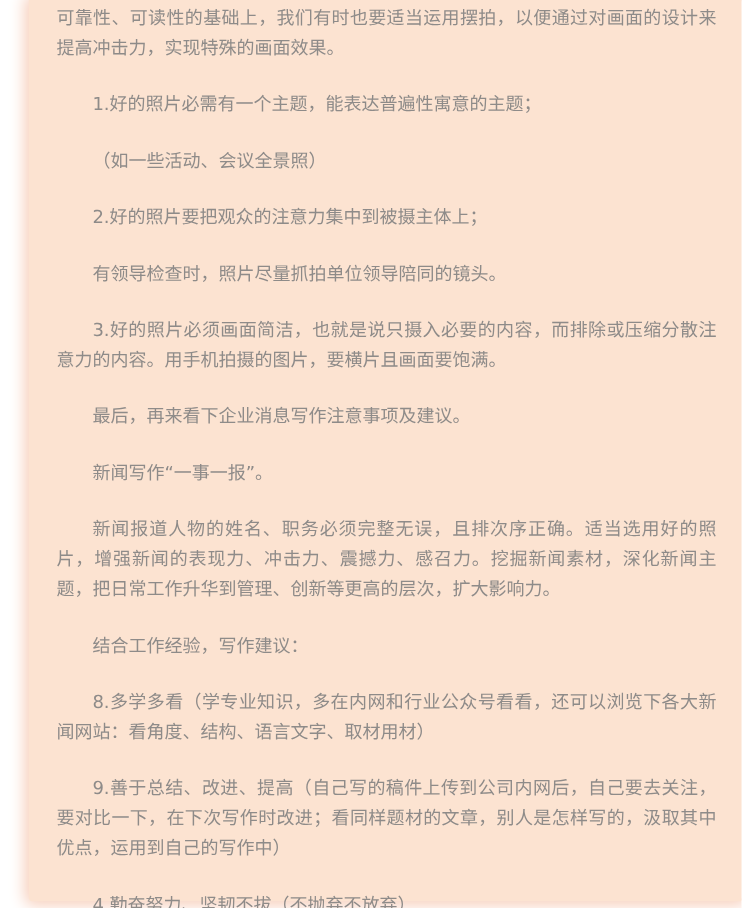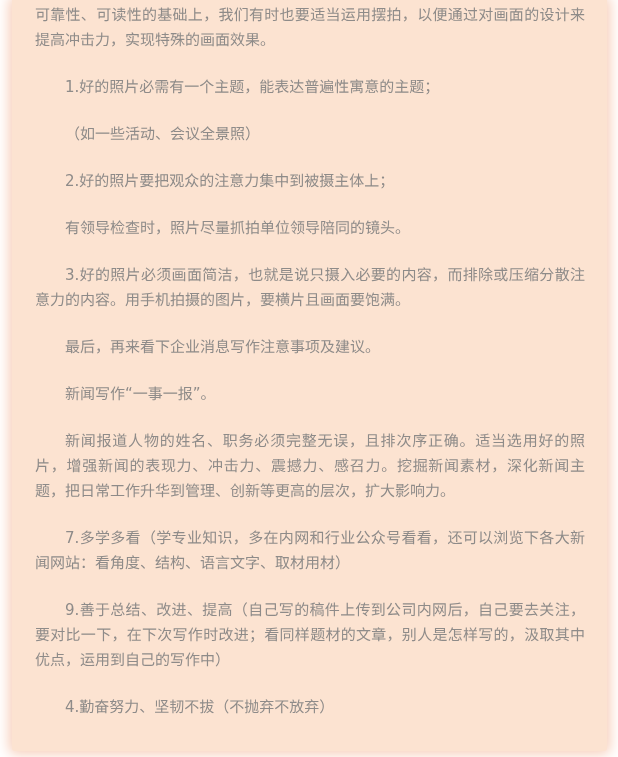--- a/index.html
+++ b/index.html
@@ -11,21 +11,21 @@
     position: relative;
     width: 618px;
     height: 757px;
     background: #ffffff;
     overflow: hidden;
     font-family: "DejaVu Sans", "Liberation Sans", sans-serif;
   }
   
   .panel {
     position: absolute;
-    left: 12px;
+    left: 24px;
     top: 0;
     width: 595px;
     height: 751px;
     box-sizing: border-box;
     padding: 3px 22px 0 23px;
     background: var(--panel-bg, #fce3d1);
     box-shadow: 0 0 13px 3px var(--glow, #f7cdb9);
     border-radius: 0 0 3px 3px;
   }
   .article {
@@ -52,18 +52,19 @@
     <div class="article" id="article">
         <p class="para">可靠性、可读性的基础上，我们有时也要适当运用摆拍，以便通过对画面的设计来提高冲击力，实现特殊的画面效果。</p>
         <p class="para indent">1.好的照片必需有一个主题，能表达普遍性寓意的主题；</p>
         <p class="para indent">（如一些活动、会议全景照）</p>
         <p class="para indent">2.好的照片要把观众的注意力集中到被摄主体上；</p>
         <p class="para indent">有领导检查时，照片尽量抓拍单位领导陪同的镜头。</p>
         <p class="para indent">3.好的照片必须画面简洁，也就是说只摄入必要的内容，而排除或压缩分散注意力的内容。用手机拍摄的图片，要横片且画面要饱满。</p>
         <p class="para indent">最后，再来看下企业消息写作注意事项及建议。</p>
         <p class="para indent">新闻写作“一事一报”。</p>
         <p class="para indent">新闻报道人物的姓名、职务必须完整无误，且排次序正确。适当选用好的照片，增强新闻的表现力、冲击力、震撼力、感召力。挖掘新闻素材，深化新闻主题，把日常工作升华到管理、创新等更高的层次，扩大影响力。</p>
-        <p class="para indent">7.多学多看（学专业知识，多在内网和行业公众号看看，还可以浏览下各大新闻网站：看角度、结构、语言文字、取材用材）</p>
+        <p class="para indent">结合工作经验，写作建议：</p>
+        <p class="para indent">8.多学多看（学专业知识，多在内网和行业公众号看看，还可以浏览下各大新闻网站：看角度、结构、语言文字、取材用材）</p>
         <p class="para indent">9.善于总结、改进、提高（自己写的稿件上传到公司内网后，自己要去关注，要对比一下，在下次写作时改进；看同样题材的文章，别人是怎样写的，汲取其中优点，运用到自己的写作中）</p>
         <p class="para indent">4.勤奋努力、坚韧不拔（不抛弃不放弃）</p>
       </div>
   </div>
 </div>
 
 </body></html>

